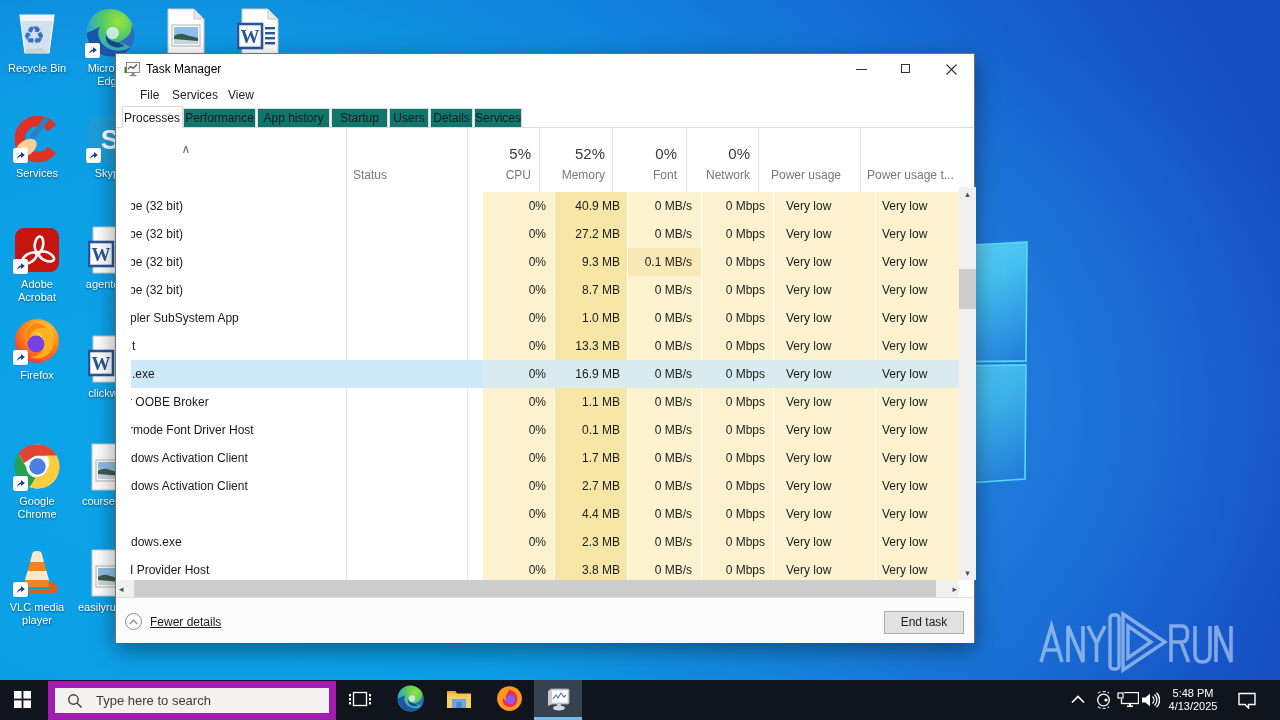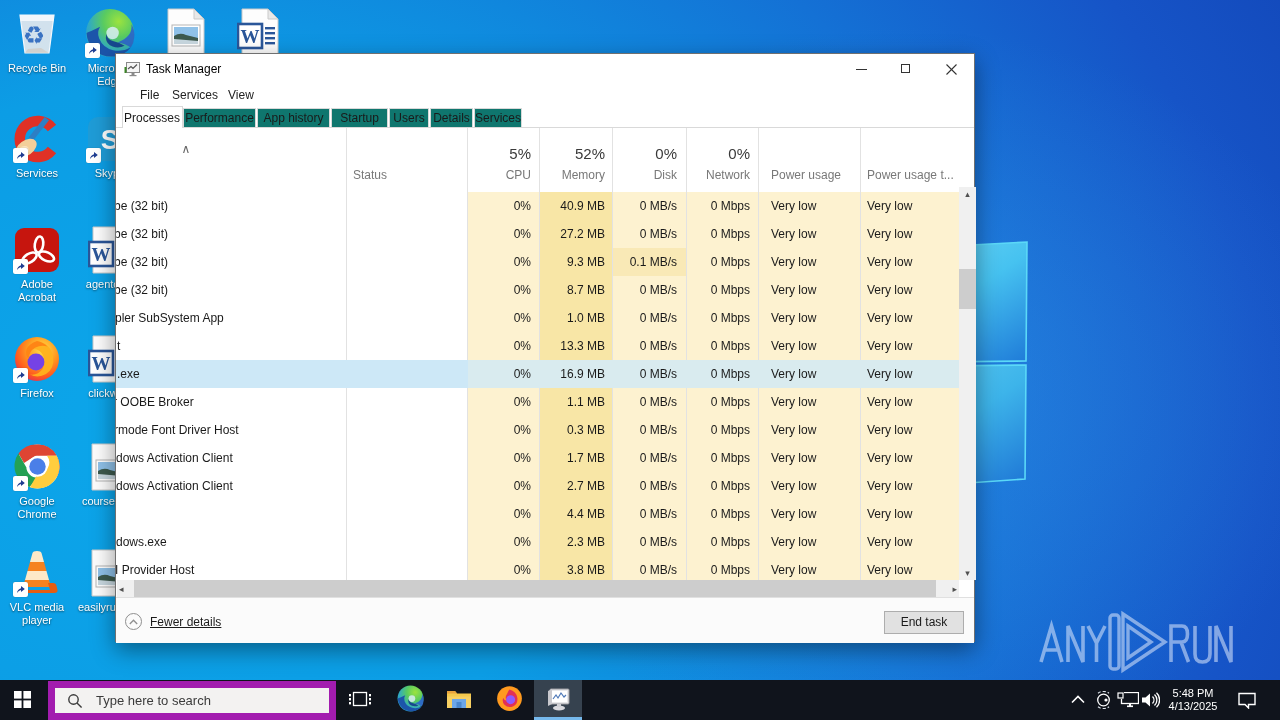--- a/index.html
+++ b/index.html
@@ -33,21 +33,21 @@
   #tabline { position:absolute; left:0; top:73px; width:100%; height:1px; background:#d9d9d9; }
   .tab { position:absolute; top:2px; height:20px; background:#0f766e; border:1px solid #d9d9d9; border-bottom:none;
          font-size:12px; text-align:center; line-height:19px; color:#1a1a1a; }
   .tab.sel { top:0; height:22px; background:#fff; z-index:3; line-height:22px; }
 
   
   #hdr { position:absolute; left:0; top:74px; width:843px; height:64px; }
   .colsep { position:absolute; top:74px; width:1px; height:452px; background:#e2e2e2; }
   .hpct { position:absolute; font-size:15px; color:#3a3a3a; text-align:right; }
   .hlbl { position:absolute; font-size:12px; color:#787878; }
-  #rows { position:absolute; left:0; top:138px; width:843px; height:388px; overflow:hidden; }
+  #rows { position:absolute; left:15px; top:138px; width:843px; height:388px; overflow:hidden; }
   .heat { position:absolute; top:0; height:392px; }
   .row { position:absolute; left:0; width:843px; height:28px; }
   .cell { position:absolute; top:0; height:28px; line-height:28px; font-size:12px; color:#1a1a1a; white-space:nowrap; }
   .r { text-align:right; }
 
   
   .sb { background:#f0f0f0; position:absolute; }
   .sbthumb { background:#cdcdcd; position:absolute; }
   .sbarr { position:absolute; color:#505050; font-size:9px; text-align:center; font-family:"Liberation Sans",sans-serif; }
 
@@ -167,21 +167,21 @@
     </g>
   </svg>
   <div class="shortcut">
         <svg width="11" height="11" viewBox="0 0 11 11">
           <path d="M2 9 Q2.5 5.2 6 4.3 L6 2 L9.8 5 L6 8 L6 6 Q3.6 6.3 2 9 Z" fill="#1e3c91"></path>
         </svg>
       </div>
   </div>
   <div class="dlabel">Adobe<br>Acrobat</div>
 </div>
-<div class="dicon" style="left:-1px; top:335px;">
+<div class="dicon" style="left:-1px; top:317px;">
   <div class="iconbox"><svg width="48" height="48" viewBox="0 0 48 48">
     <defs>
       <radialGradient id="ffg" cx="0.62" cy="0.3" r="0.75">
         <stop offset="0" stop-color="#ffe14d"></stop>
             <stop offset="0.45" stop-color="#ff9a1f"></stop>
         <stop offset="0.8" stop-color="#ff5a1f"></stop>
             <stop offset="1" stop-color="#e33054"></stop>
       </radialGradient>
     </defs>
     <circle cx="24" cy="24" r="22" fill="url(#ffg)"></circle>
@@ -369,21 +369,21 @@
     <div class="colsep" style="left:642px;"></div>
     <div class="colsep" style="left:744px;"></div>
   <div id="hdr">
       <div style="position:absolute;left:60px;top:14px;width:20px;height:12px;color:#666;font-size:12px;text-align:center;">∧</div>
       <div class="hpct" style="left:335px;top:17px;width:80px;">5%</div>
       <div class="hpct" style="left:409px;top:17px;width:80px;">52%</div>
       <div class="hpct" style="left:481px;top:17px;width:80px;">0%</div>
       <div class="hpct" style="left:554px;top:17px;width:80px;">0%</div>
       <div class="hlbl" style="left:305px;top:40px;width:110px;text-align:right;">CPU</div>
       <div class="hlbl" style="left:379px;top:40px;width:110px;text-align:right;">Memory</div>
-      <div class="hlbl" style="left:451px;top:40px;width:110px;text-align:right;">Disk</div>
+      <div class="hlbl" style="left:451px;top:40px;width:110px;text-align:right;">Font</div>
       <div class="hlbl" style="left:524px;top:40px;width:110px;text-align:right;">Network</div>
       <div class="hlbl" style="left:237px;top:40px;">Status</div>
       <div class="hlbl" style="left:655px;top:40px;">Power usage</div>
       <div class="hlbl" style="left:751px;top:40px;">Power usage t...</div>
     </div>
   <div id="rows">
       <div class="heat" style="left:352px;width:71px;background:#fdf2d0;"></div>
       <div class="heat" style="left:424px;width:72px;background:#f8e6a6;"></div>
       <div class="heat" style="left:497px;width:73px;background:#fdf2d0;"></div>
       <div class="heat" style="left:571px;width:71px;background:#fdf2d0;"></div>
@@ -460,21 +460,21 @@
         <div class="cell r" style="left:345px;width:70px;">0%</div>
         <div class="cell r" style="left:419px;width:70px;">1.1 MB</div>
         <div class="cell r" style="left:491px;width:70px;">0 MB/s</div>
         <div class="cell r" style="left:564px;width:70px;">0 Mbps</div>
         <div class="cell" style="left:655px;">Very low</div>
         <div class="cell" style="left:751px;">Very low</div>
       </div>
       <div class="row" style="top:224px;">
         <div class="cell" style="left:-2px;">rmode Font Driver Host</div>
         <div class="cell r" style="left:345px;width:70px;">0%</div>
-        <div class="cell r" style="left:419px;width:70px;">0.3 MB</div>
+        <div class="cell r" style="left:419px;width:70px;">0.1 MB</div>
         <div class="cell r" style="left:491px;width:70px;">0 MB/s</div>
         <div class="cell r" style="left:564px;width:70px;">0 Mbps</div>
         <div class="cell" style="left:655px;">Very low</div>
         <div class="cell" style="left:751px;">Very low</div>
       </div>
       <div class="row" style="top:252px;">
         <div class="cell" style="left:0px;">dows Activation Client</div>
         <div class="cell r" style="left:345px;width:70px;">0%</div>
         <div class="cell r" style="left:419px;width:70px;">1.7 MB</div>
         <div class="cell r" style="left:491px;width:70px;">0 MB/s</div>

